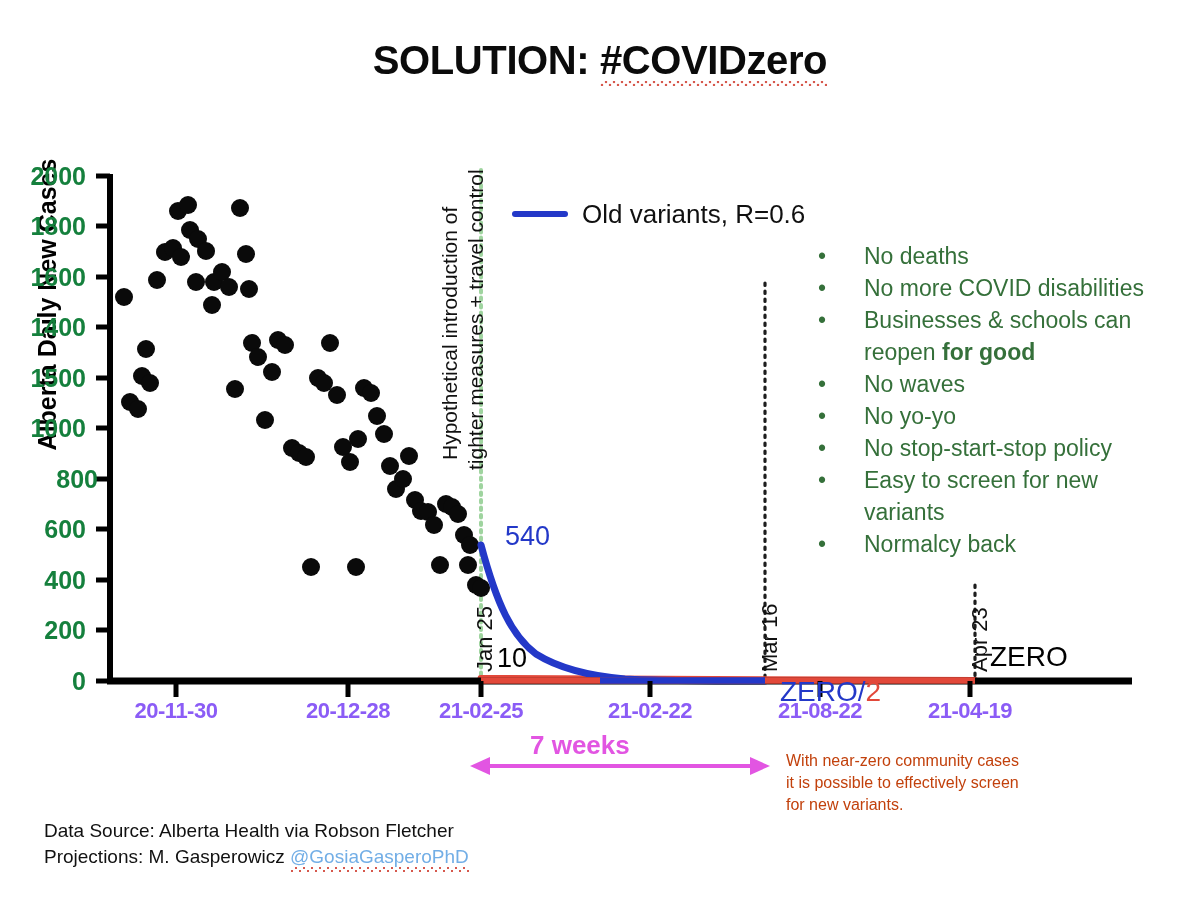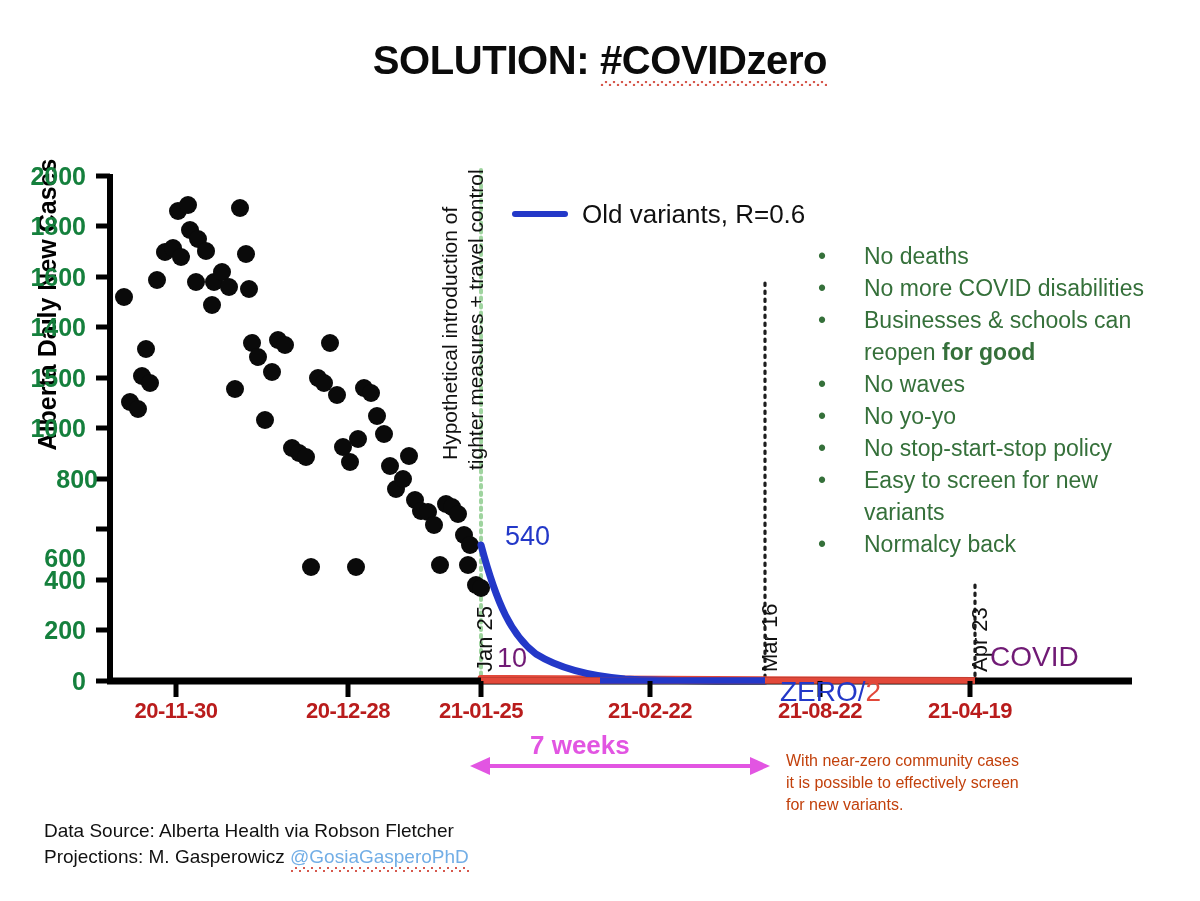--- a/index.html
+++ b/index.html
@@ -84,21 +84,21 @@
     font-size: 25px;
     font-weight: bold;
     color: #15803d;
   }
   .xtick {
     position: absolute;
     width: 190px;
     text-align: center;
     font-size: 22px;
     font-weight: bold;
-    color: #b91c1c;
+    color: #8b5cf6;
     letter-spacing: -0.5px;
   }
 
   
   .legend {
     position: absolute;
     left: 512px;
     top: 196px;
   }
   .legend-row {
@@ -162,21 +162,21 @@
     text-align: left;
   }
 
   
   .ann {
     position: absolute;
     font-size: 27px;
     white-space: nowrap;
   }
   .ann-blue { color: #2338c8; }
-  .ann-red { color: #701a75; }
+  .ann-red { color: #000000; }
   .ann-zerohalf { font-size: 28px; }
   .ann-zerohalf .b { color: #2338c8; }
   .ann-zerohalf .r { color: #e2483a; }
 
   
   .weeks-label {
     position: absolute;
     left: 530px;
     top: 730px;
     font-size: 26px;
@@ -353,28 +353,28 @@
 
     <div class="ytitle">Alberta Daily New Cases</div>
 
     <div class="ytick" style="left:0px; top:162px;">2000</div>
     <div class="ytick" style="left:0px; top:212px;">1800</div>
     <div class="ytick" style="left:0px; top:263px;">1600</div>
     <div class="ytick" style="left:0px; top:313px;">1400</div>
     <div class="ytick" style="left:0px; top:364px;">1500</div>
     <div class="ytick" style="left:0px; top:414px;">1000</div>
     <div class="ytick" style="left:12px; top:465px;">800</div>
-    <div class="ytick" style="left:0px; top:515px;margin-top:29px;">600</div>
+    <div class="ytick" style="left:0px; top:515px;">600</div>
     <div class="ytick" style="left:0px; top:566px;">400</div>
     <div class="ytick" style="left:0px; top:616px;">200</div>
     <div class="ytick" style="left:0px; top:667px;">0</div>
 
     <div class="xtick" style="left:81px;  top:698px;">20-11-30</div>
     <div class="xtick" style="left:253px; top:698px;">20-12-28</div>
-    <div class="xtick" style="left:386px; top:698px;">21-01-25</div>
+    <div class="xtick" style="left:386px; top:698px;">21-02-25</div>
     <div class="xtick" style="left:555px; top:698px;">21-02-22</div>
     <div class="xtick" style="left:725px; top:698px;">21-08-22</div>
     <div class="xtick" style="left:875px; top:698px;">21-04-19</div>
   </div>
 
   <div class="legend">
     <div class="legend-row">
       <span class="legend-swatch" style="background:#2338c8;"></span>
       <span class="legend-label">Old variants, R=0.6</span>
     </div>
@@ -420,21 +420,21 @@
 
   <div class="vlabel" style="left:472px; top:672px;">Jan 25</div>
   <div class="vlabel" style="left:757px; top:672px;">Mar 16</div>
   <div class="vlabel" style="left:967px; top:672px;">Apr 23</div>
 
   <div class="ann ann-blue" style="left:505px; top:521px;">540</div>
   <div class="ann ann-red" style="left:497px; top:643px;">10</div>
   <div class="ann ann-zerohalf" style="left:780px; top:641px;margin-top:35px;">
     <span class="b">ZERO/</span><span class="r">2</span>
   </div>
-  <div class="ann ann-red" style="left:990px; top:641px; font-size:28px;">COVID</div>
+  <div class="ann ann-red" style="left:990px; top:641px; font-size:28px;">ZERO</div>
 
   <div class="weeks-label">7 weeks</div>
 
   <div class="footnote">
     <div>With near-zero community cases</div>
     <div>it is possible to effectively screen</div>
     <div>for new variants.</div>
   </div>
 
   <div class="source">

